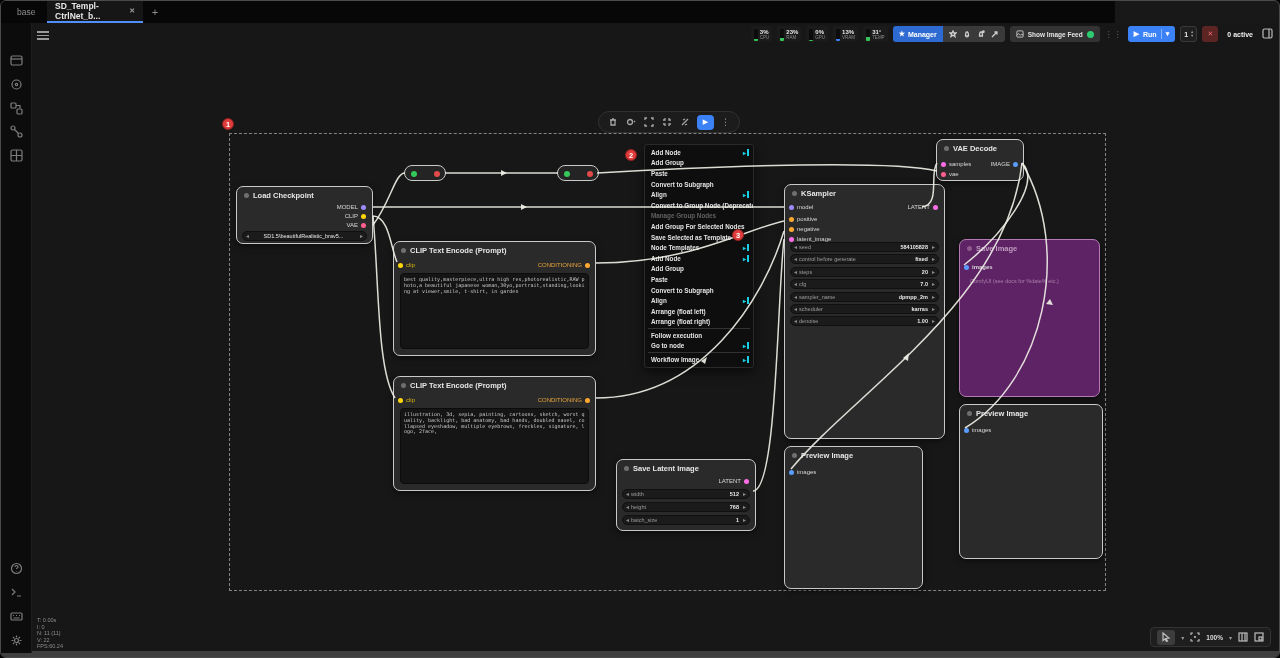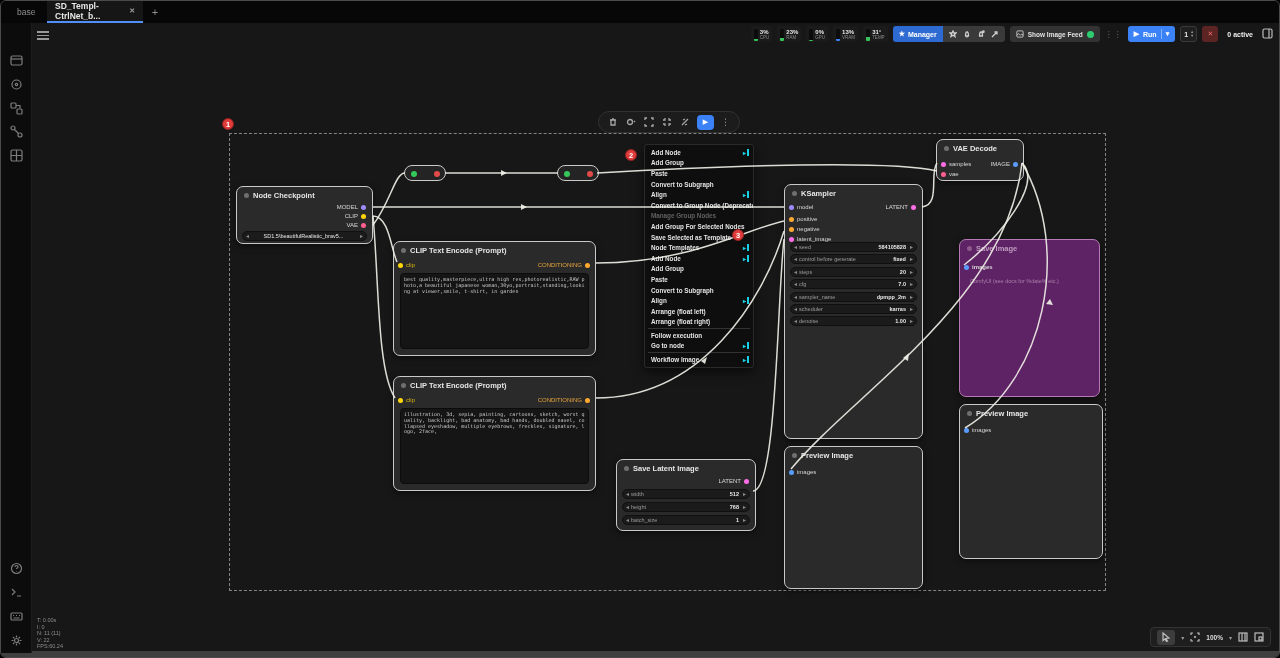--- a/index.html
+++ b/index.html
@@ -1,20 +1,20 @@
 <!DOCTYPE html>
 <html><head>
 <meta charset="utf-8">
 <style>
   html,body{margin:0;padding:0;background:#000;}
   *{box-sizing:border-box;}
   .stage{position:relative;width:1280px;height:658px;background:#181818;overflow:hidden;
          font-family:"Liberation Sans",sans-serif;border:1px solid #4a4a4a;border-radius:6px;}
   
-  .tabbar{position:absolute;left:0;top:0;width:1280px;height:22px;background:#070707;z-index:30;}
+  .tabbar{position:absolute;left:0;top:0;width:1114px;height:22px;background:#070707;z-index:30;}
   .tab{position:absolute;top:0;height:22px;display:flex;align-items:center;font-size:8.5px;color:#8f8f8f;padding:0 8px;}
   .tab.base{left:8px;width:38px;}
   .tab.active{left:46px;width:96px;background:#161616;color:#e8e8e8;font-weight:bold;border-bottom:2px solid #4f8ff7;}
   .tab .close{margin-left:6px;color:#9a9a9a;font-size:7px;cursor:pointer;}
   .newtab{position:absolute;left:146px;top:3px;width:16px;height:16px;color:#8f8f8f;font-size:11px;display:flex;align-items:center;justify-content:center;}
   
   .sidebar{position:absolute;left:0;top:22px;width:31px;height:630px;background:#0c0c0c;border-right:1px solid #1d1d1d;z-index:29;}
   .logo{position:absolute;left:4px;top:3px;width:23px;height:23px;background:#000;border-radius:4px;color:#fff;
         font-weight:bold;font-size:13px;display:flex;align-items:center;justify-content:center;font-family:"DejaVu Serif",serif;font-style:italic;}
   .sbico{position:absolute;left:8px;width:15px;height:15px;opacity:.75;}
@@ -118,21 +118,21 @@
     <div>T: 0.00s</div>
     <div>I: 0</div>
     <div>N: 11 (11)</div>
     <div>V: 22</div>
     <div>FPS:60.24</div>
   </div>
 
   <div class="node" style="left:235px;top:185px;width:137px;height:58px;">
     <div class="ntitle">
         <span class="ndot"></span>
-        <span>Node Checkpoint</span>
+        <span>Load Checkpoint</span>
       </div>
     <div class="slot right" style="right:6px;top:17px;">
         <span class="sdot" style="background:#9b8cff"></span>
         <span>MODEL</span>
       </div>
     <div class="slot right" style="right:6px;top:26px;">
         <span class="sdot" style="background:#ffd60a"></span>
         <span>CLIP</span>
       </div>
     <div class="slot right" style="right:6px;top:35px;">
@@ -209,21 +209,21 @@
       <span class="warr">▸</span>
     </div>
     <div class="widget" style="left:5px;right:5px;top:55px;">
       <span class="warr">◂</span>
       <span class="wlabel">batch_size</span>
       <span class="wvalue">1</span>
       <span class="warr">▸</span>
     </div>
   </div>
 
-  <div class="node" style="left:783px;top:183px;width:139px;height:255px;">
+  <div class="node" style="left:783px;top:183px;width:161px;height:255px;">
     <div class="ntitle">
         <span class="ndot"></span>
         <span>KSampler</span>
       </div>
     <div class="slot right" style="right:6px;top:19px;">
         <span class="sdot" style="background:#ff6ee6"></span>
         <span>LATENT</span>
       </div>
     <div class="slot" style="left:4px;top:19px;">
         <span class="sdot" style="background:#9b8cff"></span>

